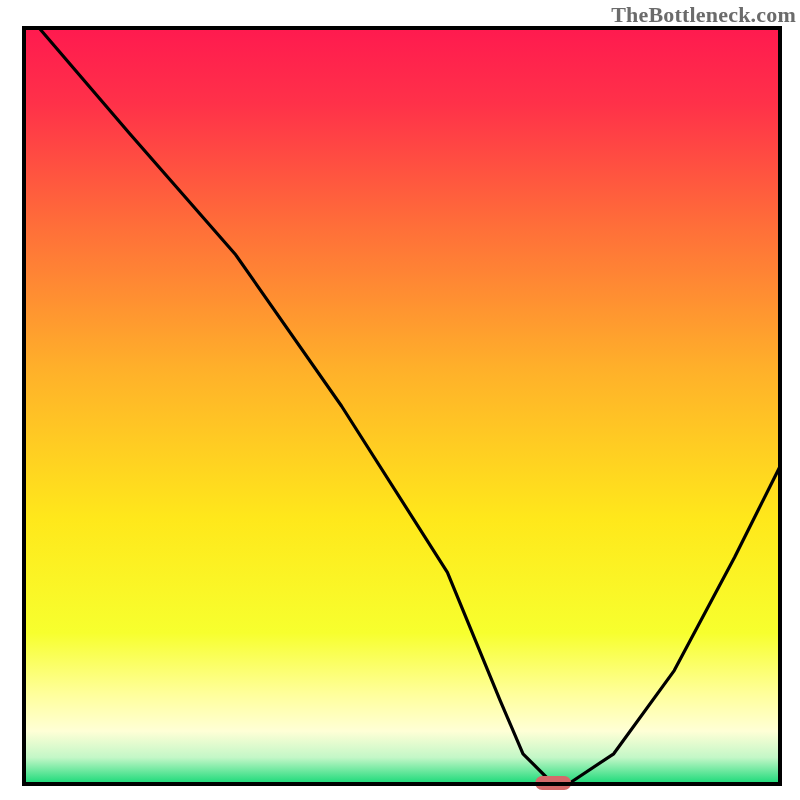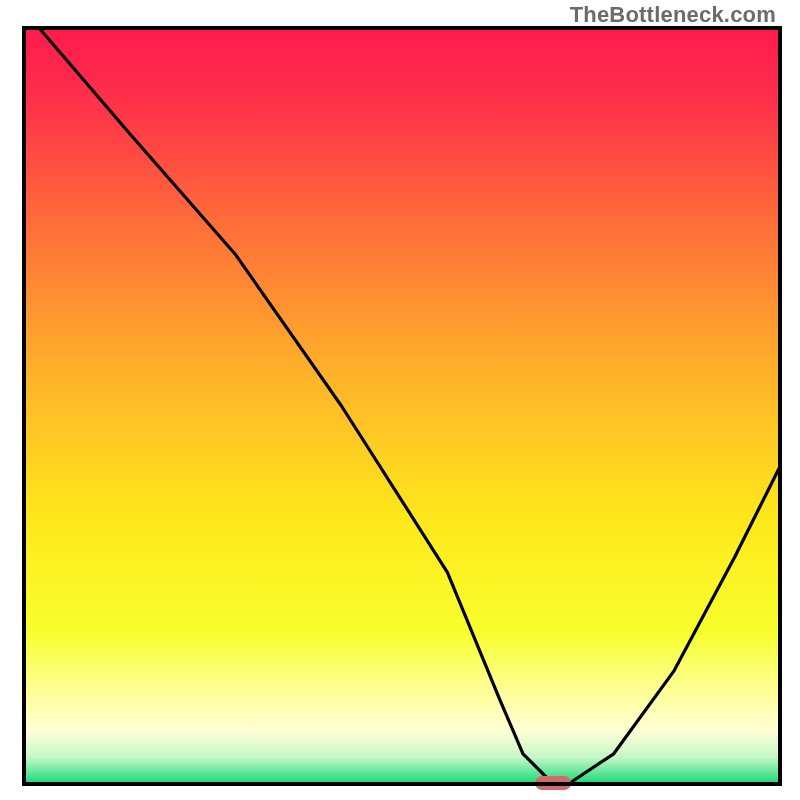--- a/index.html
+++ b/index.html
@@ -16,22 +16,22 @@
     top: 0;
     width: 800px;
     height: 800px;
   }
   svg {
     display: block;
   }
   .watermark {
     position: absolute;
     top: 2px;
-    right: 24px;
-    font-family: Liberation Sans, sans-serif;
+    right: 4px;
+    font-family: Liberation Serif, serif;
     font-size: 22px;
     font-weight: 600;
     color: #6b6b6b;
     letter-spacing: 0.2px;
     user-select: none;
   }
 </style>
 </head>
 <body>
 

